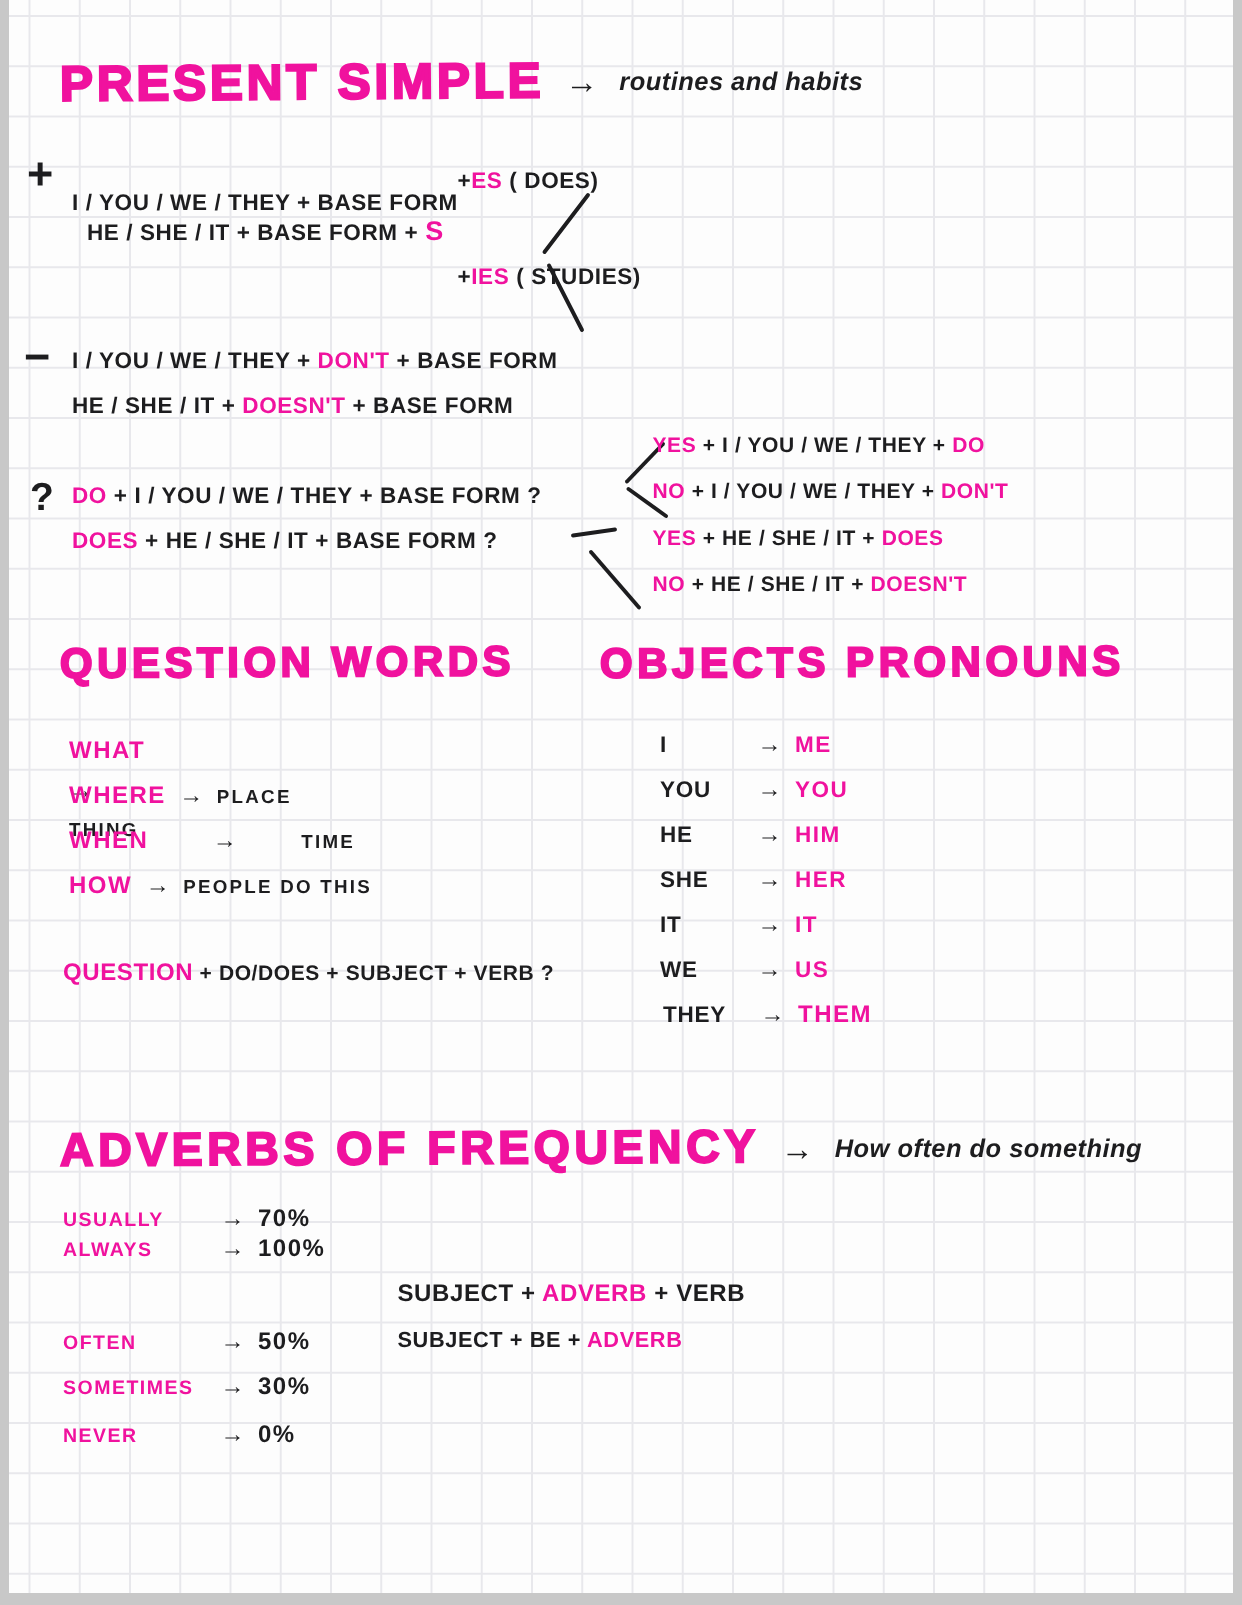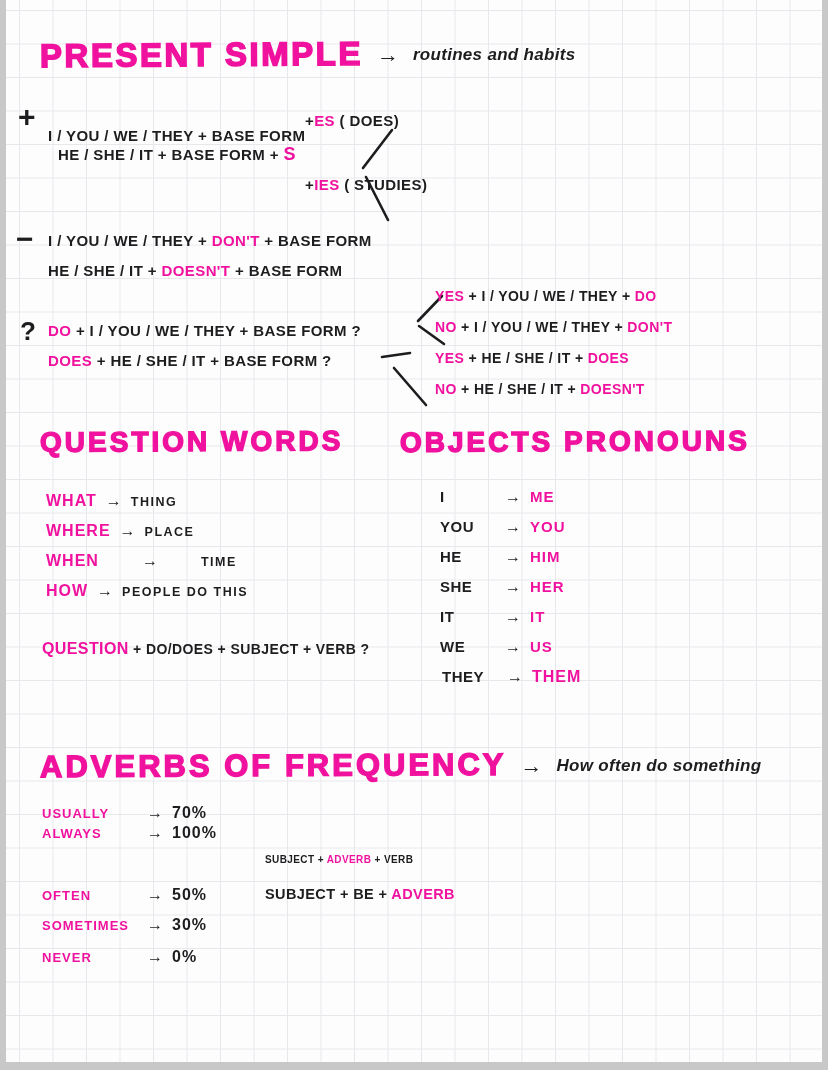--- a/index.html
+++ b/index.html
@@ -124,21 +124,21 @@
     </div>
     <div class="abs hw frm-s" style="left:429px;top:381px;">
       <span class="pink">NO</span>
       <span>+ HE / SHE / IT +</span>
       <span class="pink">DOESN'T</span>
     </div>
 
     <div class="abs h2" style="left:34px;top:426px;">QUESTION WORDS</div>
     <div class="abs h2" style="left:394px;top:426px;">OBJECTS PRONOUNS</div>
 
-    <div class="abs row" style="left:40px;top:492px;">
+    <div class="abs row" style="left:40px;top:492px;flex-direction:column;">
       <span class="qw-word">WHAT</span>
       <span class="arr">→</span>
       <span class="qw-meaning">THING</span>
     </div>
     <div class="abs row" style="left:40px;top:522px;">
       <span class="qw-word">WHERE</span>
       <span class="arr">→</span>
       <span class="qw-meaning">PLACE</span>
     </div>
     <div class="abs row" style="left:40px;top:552px;gap:43px;">
@@ -218,21 +218,21 @@
       <span class="adv-word">SOMETIMES</span>
       <span class="arr">→</span>
       <span class="adv-val">30%</span>
     </div>
     <div class="abs row" style="left:36px;top:948px;">
       <span class="adv-word">NEVER</span>
       <span class="arr">→</span>
       <span class="adv-val">0%</span>
     </div>
 
-    <div class="abs hw" style="left:259px;top:854px;font-size:10px;">
+    <div class="abs hw" style="left:259px;top:854px;font-size:16px;">
       <span>SUBJECT +</span>
       <span class="pink">ADVERB</span>
       <span>+ VERB</span>
     </div>
     <div class="abs hw" style="left:259px;top:886px;font-size:14.5px;">
       <span>SUBJECT + BE +</span>
       <span class="pink">ADVERB</span>
     </div>
 
   </div>

